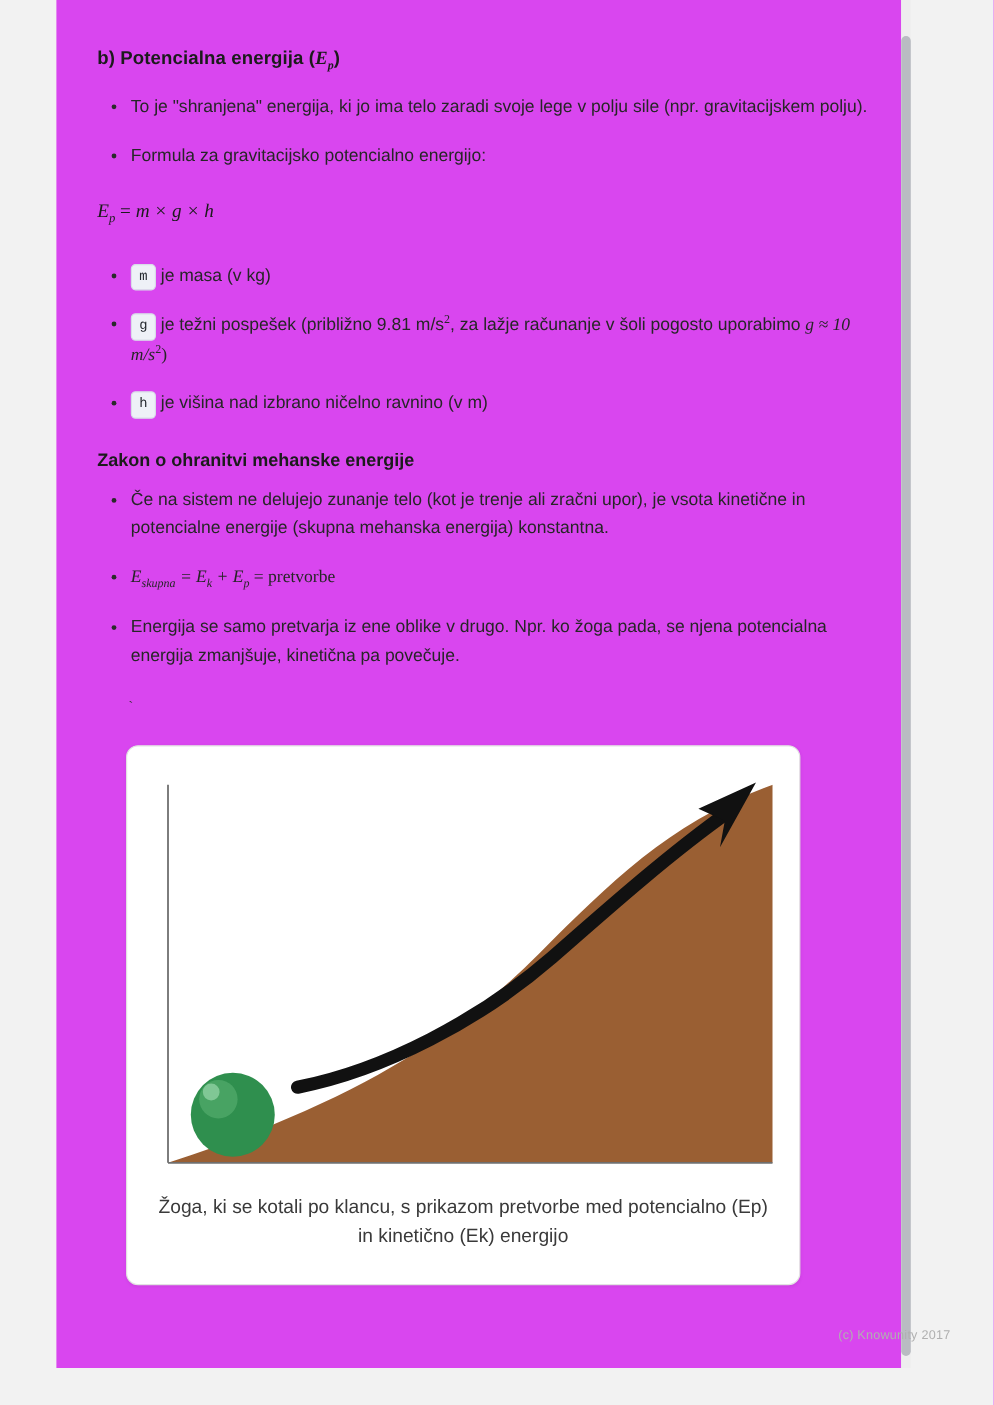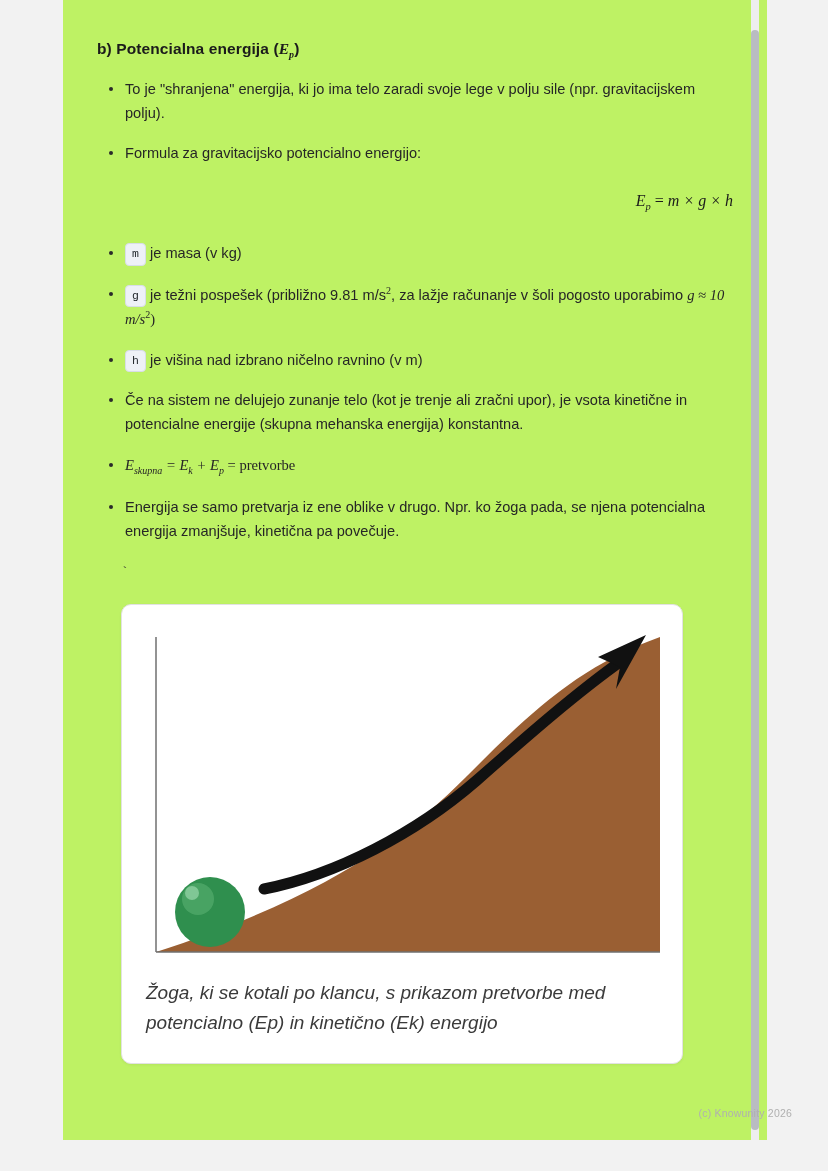--- a/index.html
+++ b/index.html
@@ -10,27 +10,27 @@
     width: 828px;
     height: 1171px;
     background: #f2f2f2;
     font-family: "Liberation Sans", sans-serif;
     color: #1b1b1b;
     overflow: hidden;
     position: relative;
   }
   .page {
     position: absolute;
-    left: 63px;
+    left: 47px;
     top: 0;
     width: 704px;
     height: 1140px;
-    background: #bef264;
+    background: #d946ef;
     box-sizing: border-box;
-    padding: 30px 34px 0 34px;
+    padding: 30px 20px 0 34px;
   }
   .scrollbar-track {
     position: absolute;
     left: 751px;
     top: 0;
     width: 8px;
     height: 1140px;
     background: #eeeeee;
   }
   .scrollbar-thumb {
@@ -78,21 +78,21 @@
     content: "";
     position: absolute;
     left: 12px;
     top: 9px;
     width: 4px;
     height: 4px;
     border-radius: 50%;
     background: #2a2a2a;
   }
   .formula-block {
-    text-align: right;
+    text-align: left;
     font-family: "Liberation Serif", serif;
     font-size: 16px;
     margin: 26px 0 30px 0;
     color: #1b1b1b;
   }
   .formula-block i { font-style: italic; }
   .formula-block sub { font-size: 10.5px; }
   code.var {
     display: inline-block;
     font-family: "Liberation Mono", monospace;
@@ -128,23 +128,22 @@
   }
   .figure-image {
     position: relative;
     width: 514px;
     height: 337px;
     background: #ffffff;
     overflow: hidden;
   }
   .figure-caption {
     margin-top: 14px;
-    font-size: 19px;
-    font-style: italic;
-    text-align: left;
+    font-size: 16px;
+    text-align: center;
     line-height: 1.55;
     color: #3a3a3a;
   }
   .watermark {
     position: absolute;
     right: 36px;
     bottom: 52px;
     font-size: 10.5px;
     color: #b0b0b0;
     letter-spacing: 0.2px;
@@ -178,20 +177,21 @@
     <li>
       <code class="var">g</code>
       <span>je težni pospešek (približno 9.81 m/s</span><span class="mathserif"><sup>2</sup></span><span>, za lažje računanje v šoli pogosto uporabimo </span><span class="mathserif"><i>g ≈ 10 m/s</i><sup>2</sup><span>)</span></span>
     </li>
     <li>
       <code class="var">h</code>
       <span>je višina nad izbrano ničelno ravnino (v m)</span>
     </li>
   </ul>
 
+  <h3 class="subsection-title">Zakon o ohranitvi mehanske energije</h3>
 
   <ul class="bullets">
     <li>Če na sistem ne delujejo zunanje telo (kot je trenje ali zračni upor), je vsota kinetične in potencialne energije (skupna mehanska energija) konstantna.</li>
     <li>
       <span class="mathserif"><i>E</i><sub><i>skupna</i></sub> <i>= E</i><sub><i>k</i></sub> <i>+ E</i><sub><i>p</i></sub> <span>= pretvorbe</span></span>
     </li>
     <li>Energija se samo pretvarja iz ene oblike v drugo. Npr. ko žoga pada, se njena potencialna energija zmanjšuje, kinetična pa povečuje.</li>
   </ul>
 
   <div class="tick-line">`</div>
@@ -215,13 +215,13 @@
       </svg>
     </div>
     <div class="figure-caption">Žoga, ki se kotali po klancu, s prikazom pretvorbe med potencialno (Ep) in kinetično (Ek) energijo</div>
   </div>
 
 </div>
 
 <div class="scrollbar-track"></div>
 <div class="scrollbar-thumb"></div>
 
-<div class="watermark">(c) Knowunity 2026</div>
+<div class="watermark">(c) Knowunity 2017</div>
 
 </body></html>

